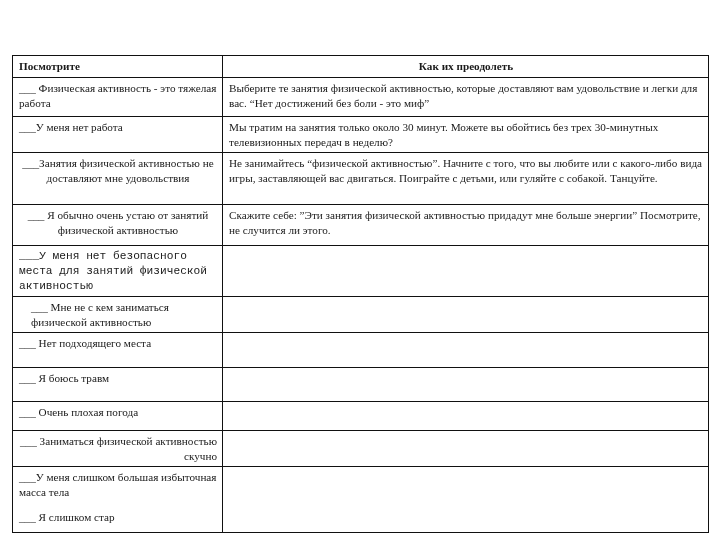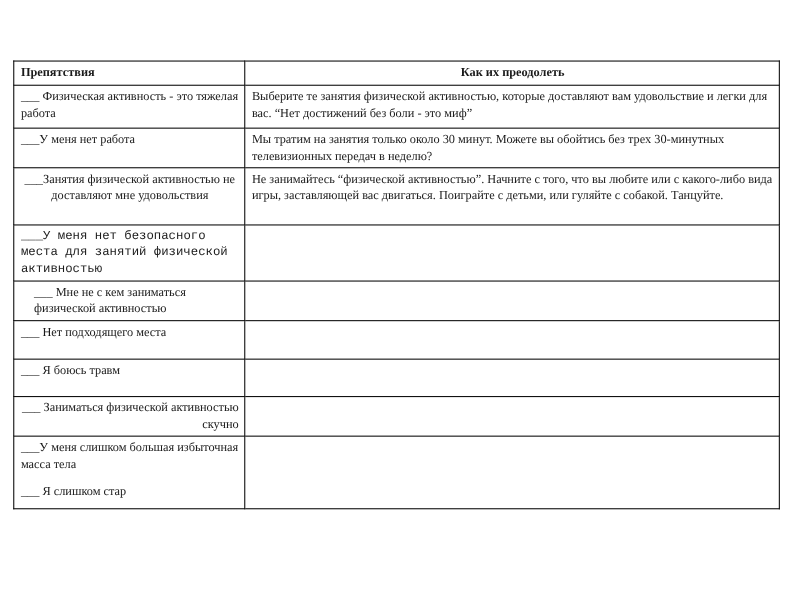--- a/index.html
+++ b/index.html
@@ -36,51 +36,59 @@
 </head>
 <body>
 
 <table class="main">
   <colgroup>
       <col class="c1">
       <col class="c2">
     </colgroup>
   <thead>
     <tr>
-      <th>Препятствия</th>
+      <th>Посмотрите</th>
       <th class="h2">Как их преодолеть</th>
     </tr>
   </thead>
   <tbody>
     <tr class="r1">
       <td><span>___</span> <span>Физическая активность - это тяжелая работа</span></td>
       <td>Выберите те занятия физической активностью, которые доставляют вам удовольствие и легки для вас. “Нет достижений без боли - это миф”</td>
     </tr>
     <tr class="r2">
       <td><span>___</span><span>У меня нет работа</span></td>
       <td>Мы тратим на занятия только около 30 минут. Можете вы обойтись без трех 30-минутных телевизионных передач в неделю?</td>
     </tr>
     <tr class="r3">
       <td class="center"><span>___</span><span>Занятия физической активностью не доставляют мне удовольствия</span></td>
       <td>Не занимайтесь “физической активностью”. Начните с того, что вы любите или с какого-либо вида игры, заставляющей вас двигаться. Поиграйте с детьми, или гуляйте с собакой. Танцуйте.</td>
     </tr>
+    <tr class="r4">
+      <td class="center"><span>___</span> <span>Я обычно очень устаю от занятий физической активностью</span></td>
+      <td>Скажите себе: ”Эти занятия физической активностью придадут мне больше энергии” Посмотрите, не случится ли этого.</td>
+    </tr>
     <tr class="r5">
       <td><span>___</span><span>У меня нет безопасного места для занятий физической активностью</span></td>
       <td></td>
     </tr>
     <tr class="r6">
       <td><span>___</span> <span>Мне не с кем заниматься физической активностью</span></td>
       <td></td>
     </tr>
     <tr class="r7">
       <td><span>___</span> <span>Нет подходящего места</span></td>
       <td></td>
     </tr>
     <tr class="r8">
       <td><span>___</span> <span>Я боюсь травм</span></td>
+      <td></td>
+    </tr>
+    <tr class="r9">
+      <td><span>___</span> <span>Очень плохая погода</span></td>
       <td></td>
     </tr>
     <tr class="r10">
       <td><span>___</span> <span>Заниматься физической активностью скучно</span></td>
       <td></td>
     </tr>
     <tr class="r11">
       <td>
         <span>___</span><span>У меня слишком большая избыточная масса тела</span>
         <div class="gap"></div>

